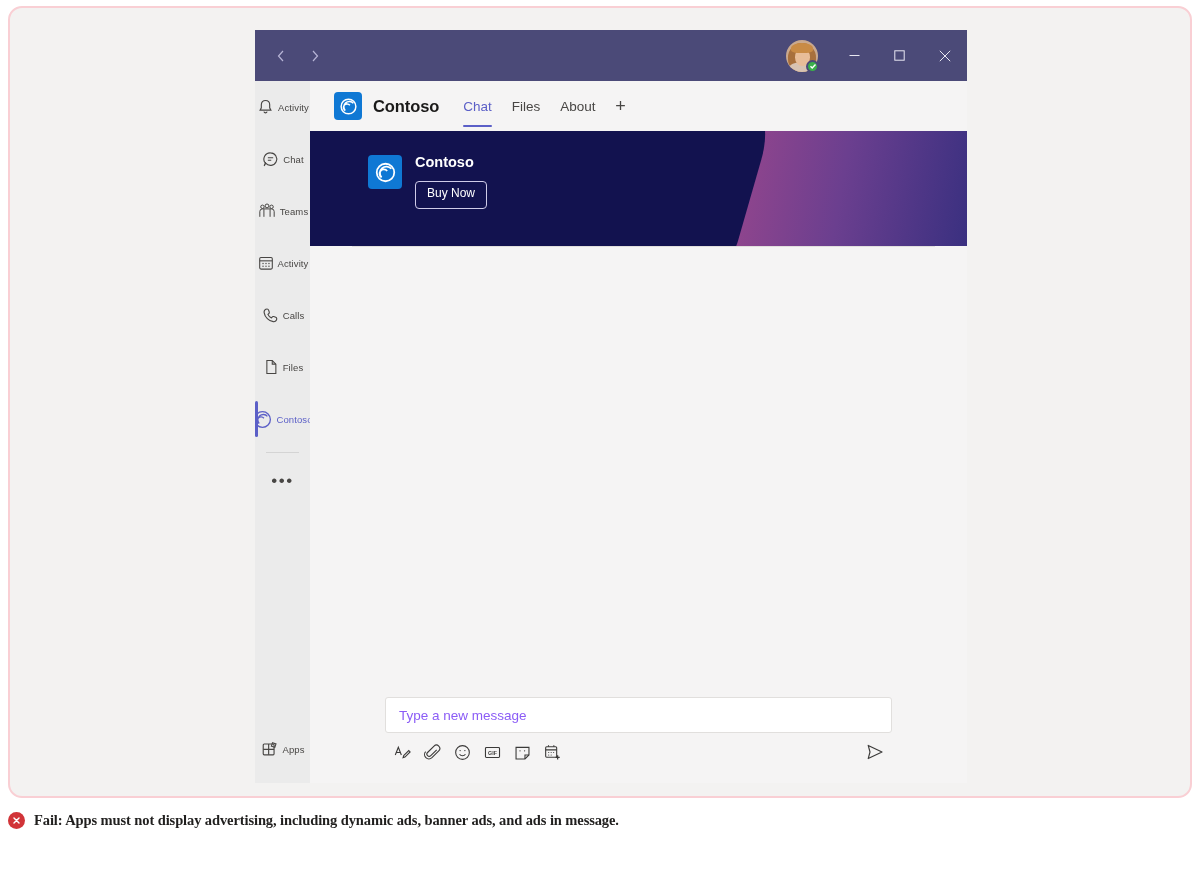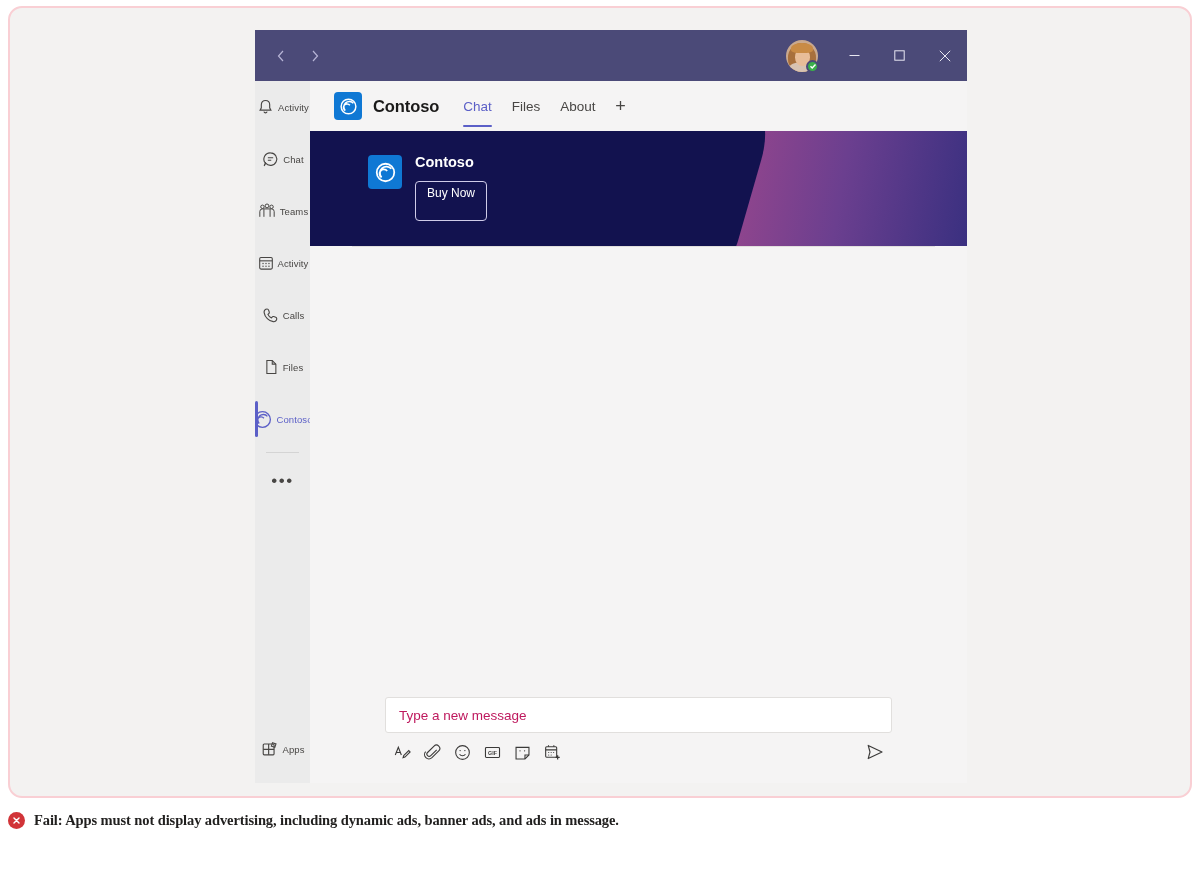--- a/index.html
+++ b/index.html
@@ -284,21 +284,21 @@
   }
   .banner-sub {
     font-size: 13.5px;
     color: #f2f0f7;
     line-height: 20px;
     margin-top: 1px;
   }
   .banner-cta {
     display: inline-block;
     margin-top: 9px;
-    padding: 4px 11px 20px 11px;
+    padding: 4px 11px 8px 11px;
     border: 1px solid #cfcbe8;
     border-radius: 4px;
     color: #ffffff;
     font-size: 12px;
     background: transparent;
   }
 
   
   .chat-body {
     position: relative;
@@ -322,21 +322,21 @@
     height: 36px;
     background: #ffffff;
     border: 1px solid #e1dfdd;
     border-radius: 3px;
     display: flex;
     align-items: center;
     padding: 0 13px;
   }
   .compose-placeholder {
     font-size: 13.5px;
-    color: #be185d;
+    color: #8b5cf6;
   }
   .compose-toolbar {
     display: flex;
     align-items: center;
     height: 34px;
     margin-top: 2px;
     padding: 0 2px;
   }
   .cbtn {
     width: 30px; height: 30px;

